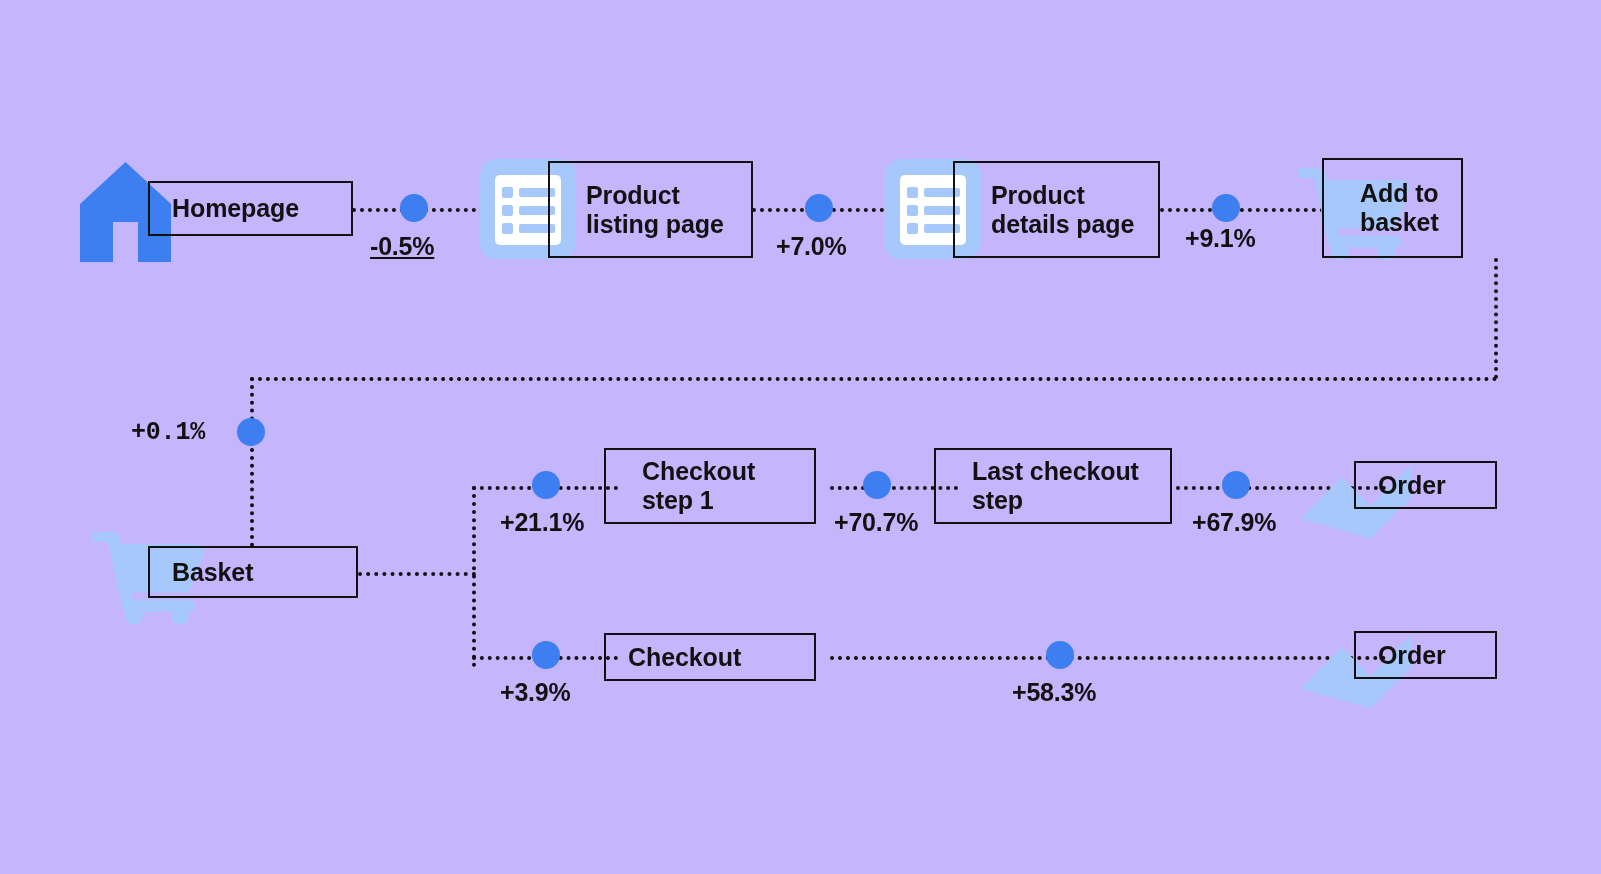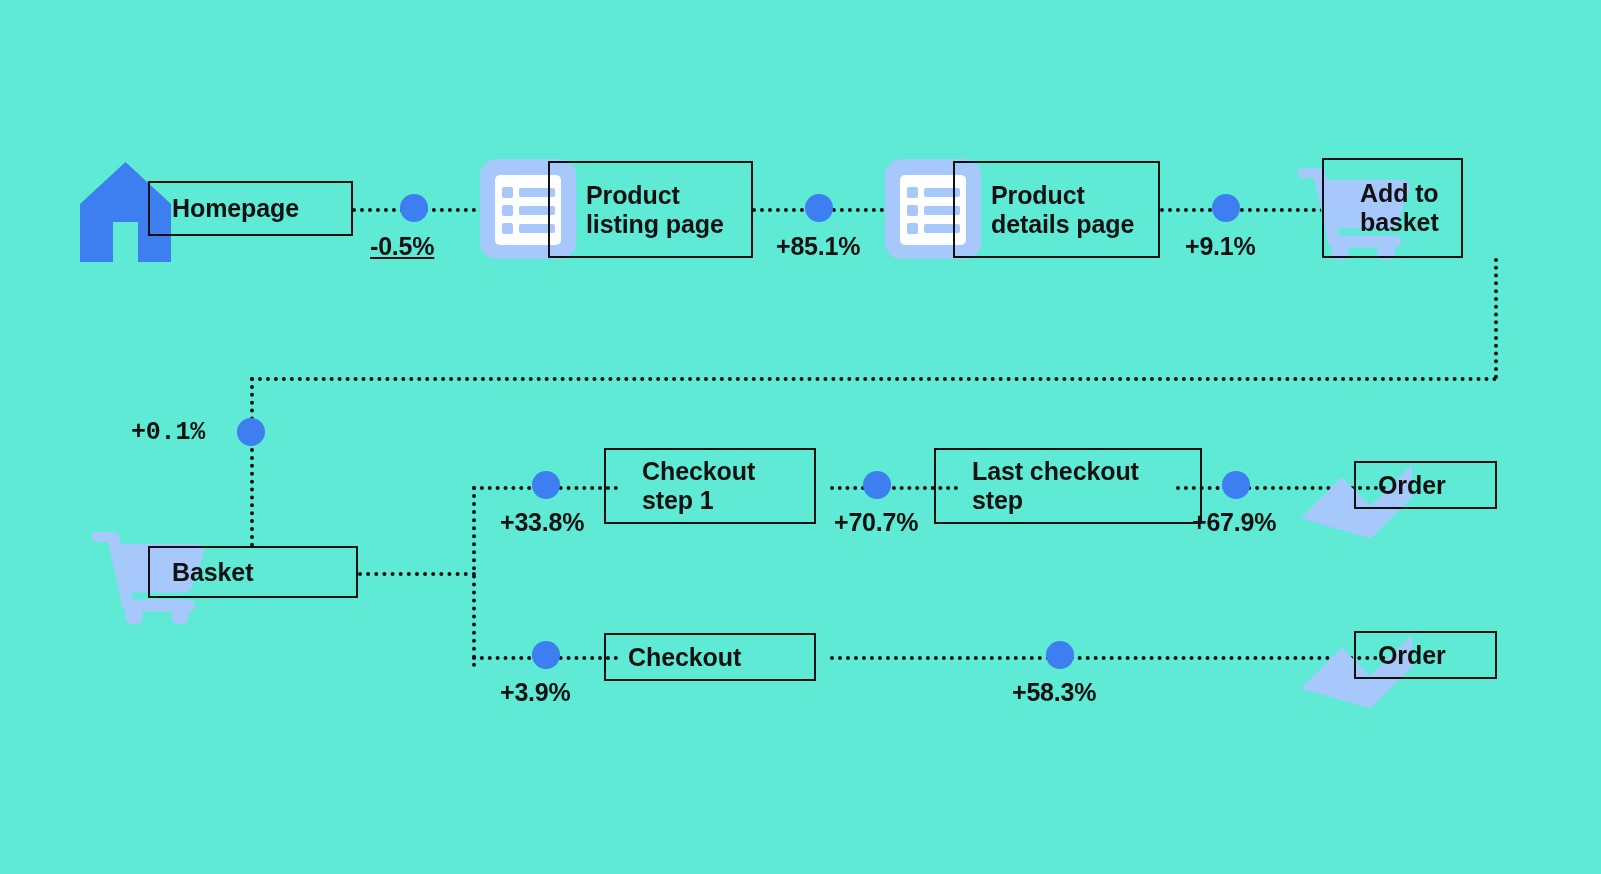--- a/index.html
+++ b/index.html
@@ -5,21 +5,21 @@
 <style>
   html,body{margin:0;padding:0;background:#ffffff;}
   body{
     font-family:"Liberation Sans", sans-serif;
     -webkit-font-smoothing:antialiased;
   }
   #stage{
     position:relative;
     width:1601px;
     height:874px;
-    background:#5eead4;
+    background:#c4b5fd;
     overflow:hidden;
   }
   
   .node{
     position:absolute;
     box-sizing:border-box;
     border:2px solid #111111;
     background:rgba(255,255,255,0.0);
     display:flex;
     align-items:center;
@@ -180,21 +180,21 @@
 
   <div class="node" style="left:148px; top:546px; width:210px; height:52px;">
     <span class="label">Basket</span>
   </div>
 
   <div class="node two-line" style="left:604px; top:448px; width:212px; height:76px;">
     <span class="label">Checkout
 step 1</span>
   </div>
 
-  <div class="node two-line" style="left:934px; top:448px; width:268px; height:76px;">
+  <div class="node two-line" style="left:934px; top:448px; width:238px; height:76px;">
     <span class="label">Last checkout
 step</span>
   </div>
 
   <div class="node" style="left:1354px; top:461px; width:143px; height:48px;">
     <span class="label">Order</span>
   </div>
 
   <div class="node" style="left:604px; top:633px; width:212px; height:48px;">
     <span class="label">Checkout</span>
@@ -208,22 +208,22 @@
   <div class="dot" style="left:805px; top:194px;"></div>
   <div class="dot" style="left:1212px; top:194px;"></div>
   <div class="dot" style="left:237px; top:418px;"></div>
   <div class="dot" style="left:532px; top:471px;"></div>
   <div class="dot" style="left:863px; top:471px;"></div>
   <div class="dot" style="left:1222px; top:471px;"></div>
   <div class="dot" style="left:532px; top:641px;"></div>
   <div class="dot" style="left:1046px; top:641px;"></div>
 
   <div class="pct" style="left:370px; top:232px;text-decoration:underline;">-0.5%</div>
-  <div class="pct" style="left:776px; top:232px;">+85.1%</div>
-  <div class="pct" style="left:1185px; top:232px;">+9.1%</div>
+  <div class="pct" style="left:776px; top:232px;">+7.0%</div>
+  <div class="pct" style="left:1185px; top:224px;">+9.1%</div>
   <div class="pct" style="left:131px; top:418px;font-family:Liberation Mono, monospace;">+0.1%</div>
-  <div class="pct" style="left:500px; top:508px;">+33.8%</div>
+  <div class="pct" style="left:500px; top:508px;">+21.1%</div>
   <div class="pct" style="left:834px; top:508px;">+70.7%</div>
   <div class="pct" style="left:1192px; top:508px;">+67.9%</div>
   <div class="pct" style="left:500px; top:678px;text-align:right;">+3.9%</div>
   <div class="pct" style="left:1012px; top:678px;">+58.3%</div>
 
 </div>
 
 </body></html>

